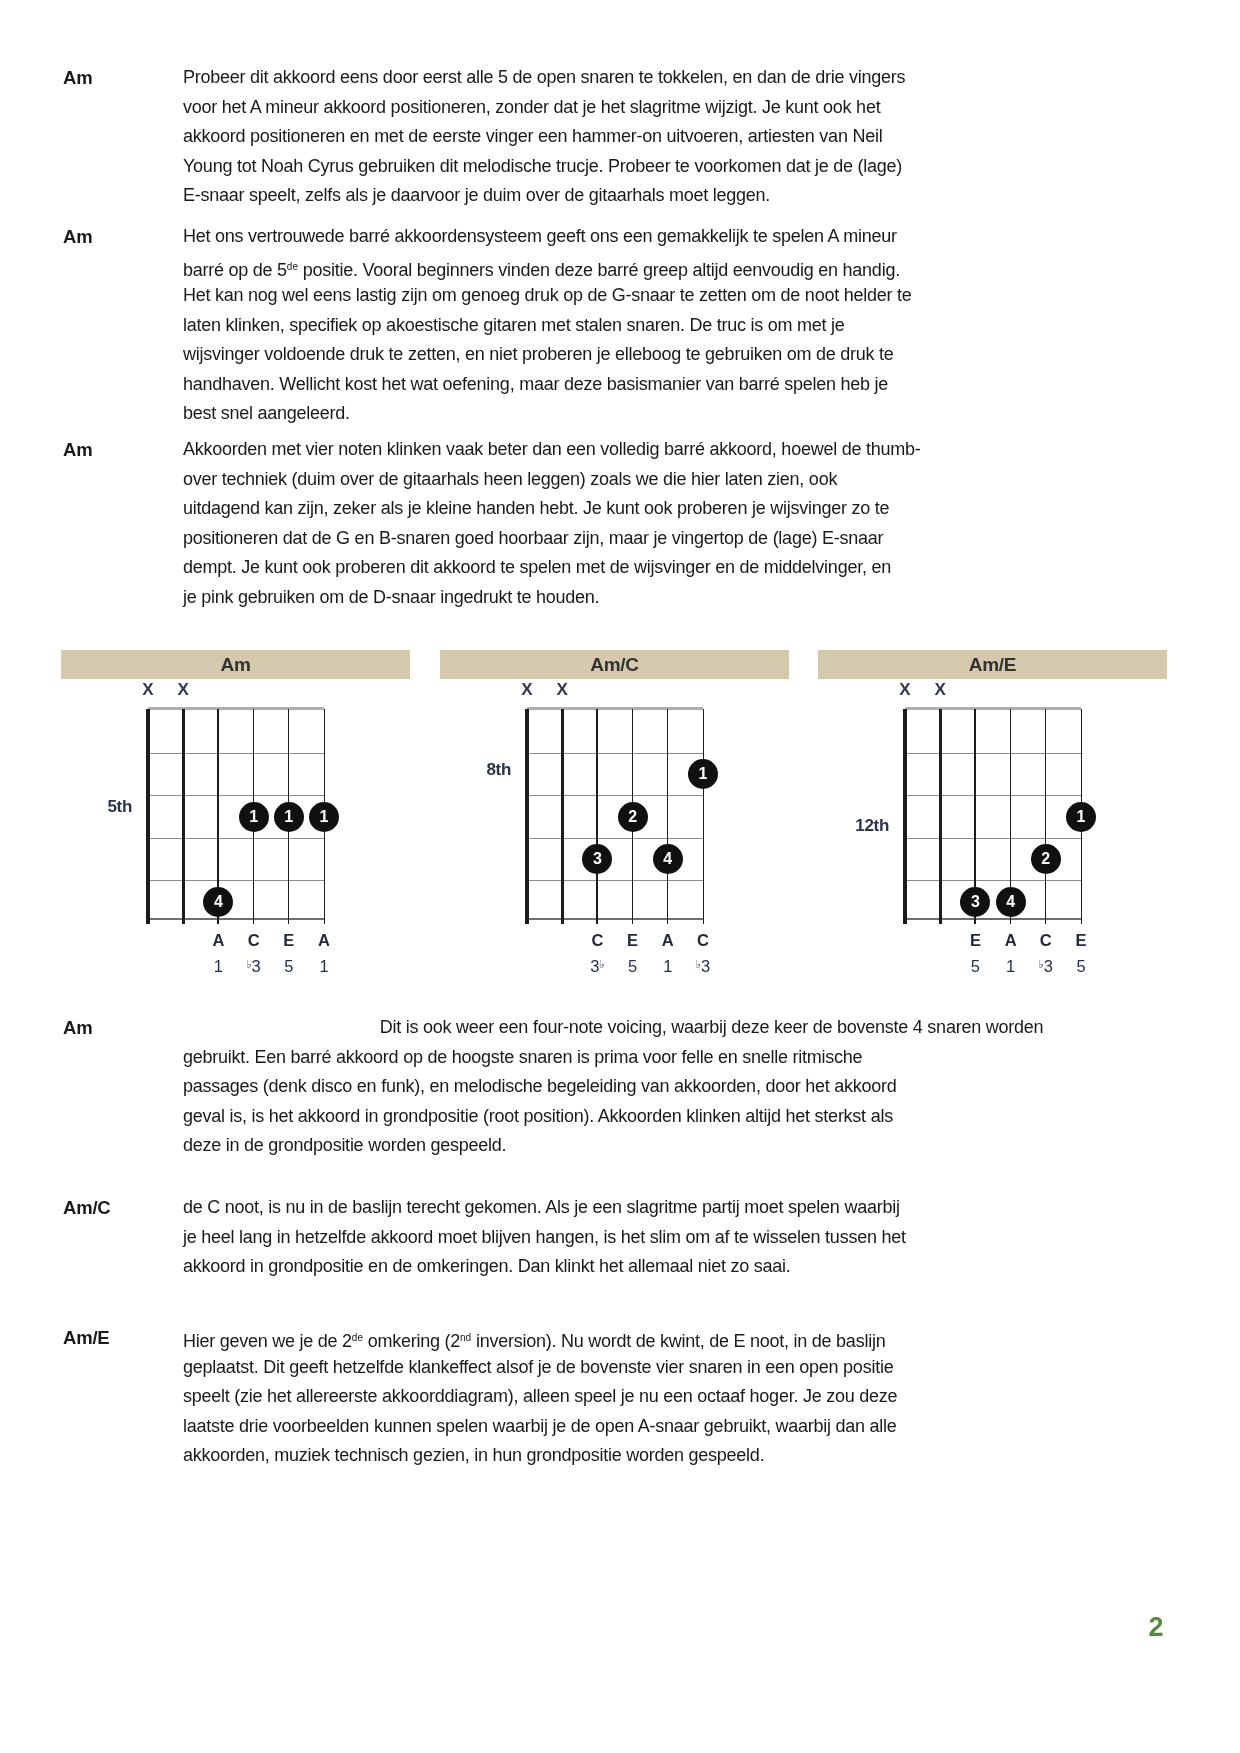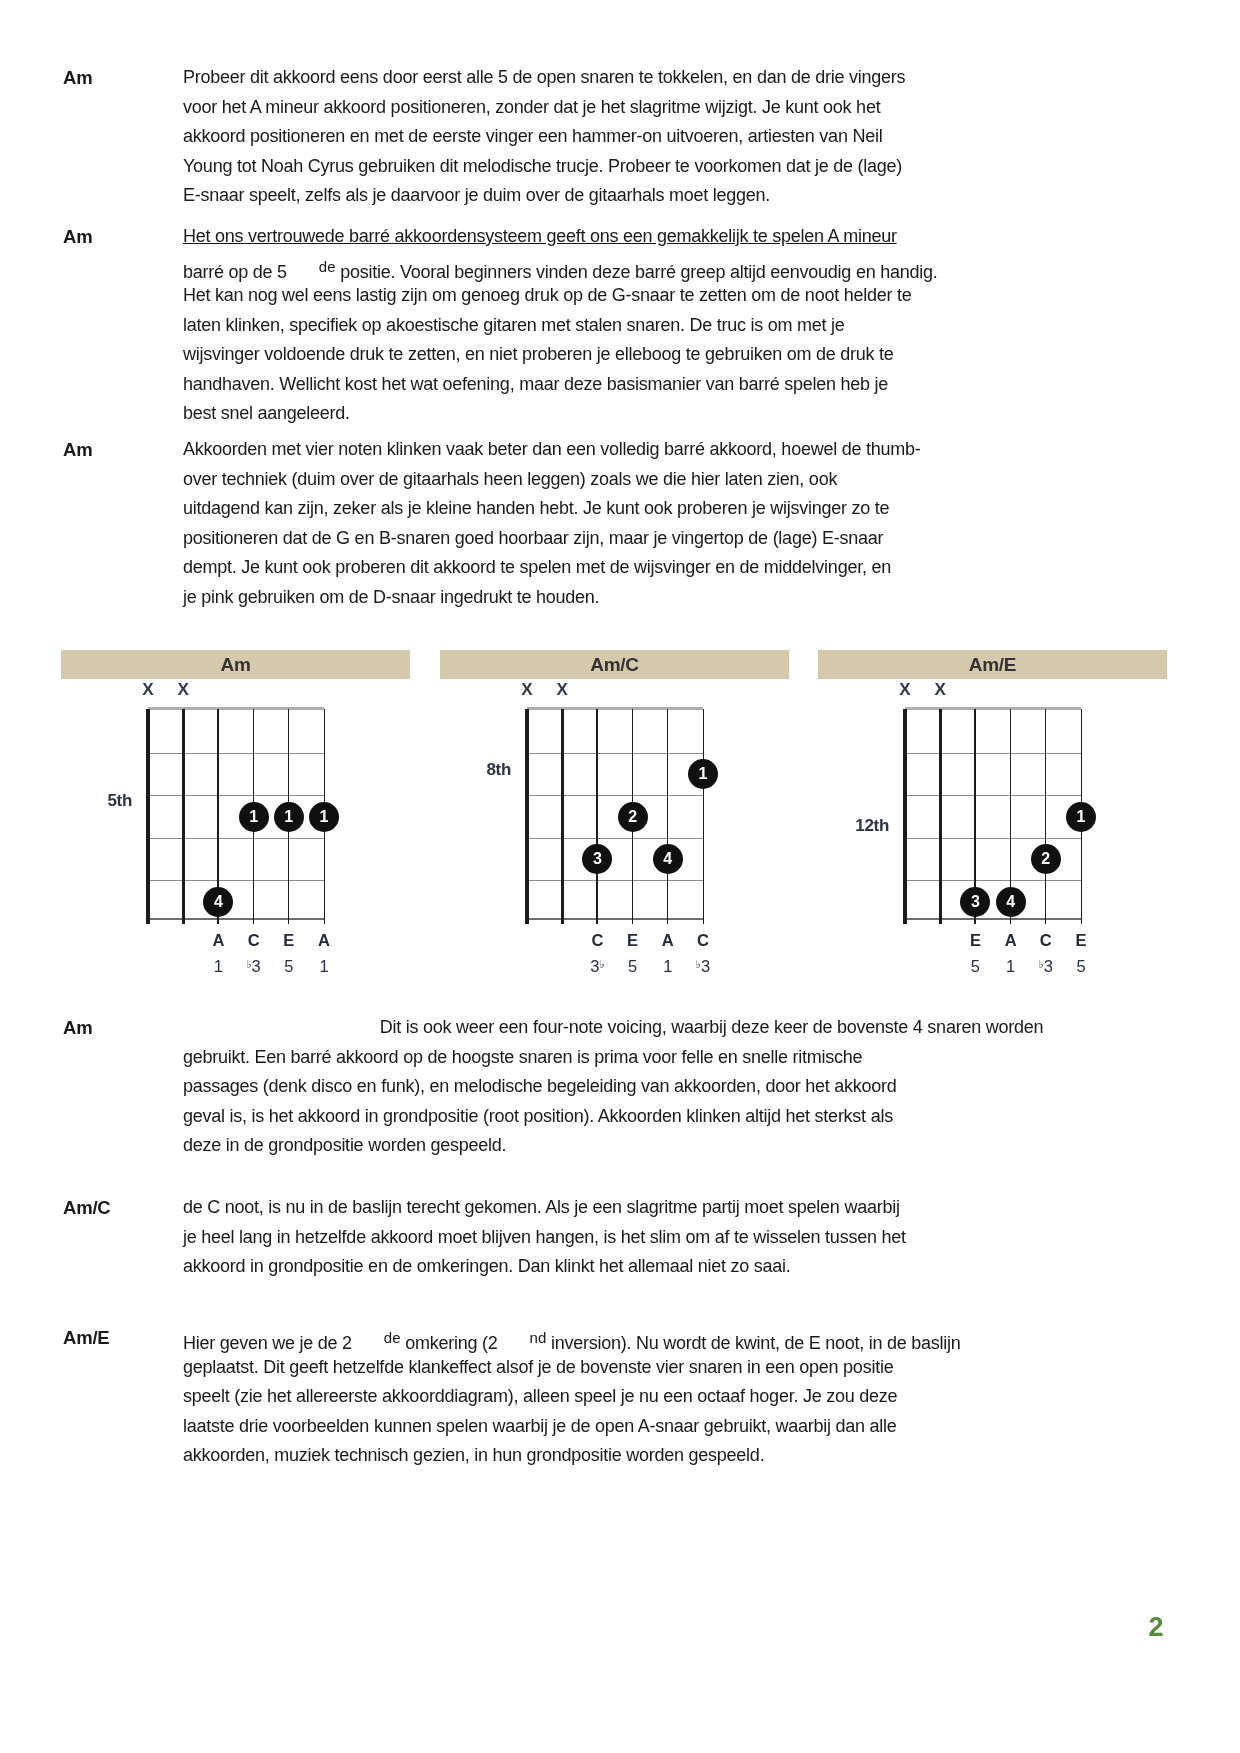--- a/index.html
+++ b/index.html
@@ -12,21 +12,21 @@
   
   .para { position:absolute; left:0; width:1240px; }
   .plabel {
     position:absolute; left:63px; top:0; font-weight:bold;
     font-size:18.5px; line-height:29.5px; letter-spacing:-0.2px;
   }
   .plines { margin-left:183px; }
   .line { height:29.5px; line-height:29.5px; white-space:nowrap;
           font-size:18px; letter-spacing:-0.25px; }
   .seg-i { }
-  .seg-s { font-size:15px; vertical-align:6px; letter-spacing:0;margin-left:32px; }
+  .seg-s { font-size:10px; vertical-align:6px; letter-spacing:0; }
   
   .diagram { position:absolute; top:650px; width:349px; height:332px; }
   .dbar {
     position:absolute; left:0; top:0; width:349px; height:29px;
     text-align:center; font-weight:bold; font-size:19px; line-height:29px;
     letter-spacing:-0.3px;
   }
   .fx {
     position:absolute; top:30px; width:22px; text-align:center;
     font-weight:bold; font-size:17px; color:#31394e;
@@ -71,21 +71,21 @@
           <div class="line" style="color: rgb(26, 26, 26);"><span class="">Probeer dit akkoord eens door eerst alle 5 de open snaren te tokkelen, en dan de drie vingers</span></div>
           <div class="line" style="color: rgb(26, 26, 26);"><span class="">voor het A mineur akkoord positioneren, zonder dat je het slagritme wijzigt. Je kunt ook het</span></div>
           <div class="line" style="color: rgb(26, 26, 26);"><span class="">akkoord positioneren en met de eerste vinger een </span><span class="seg-i ">hammer-on</span><span class=""> uitvoeren, artiesten van Neil</span></div>
           <div class="line" style="color: rgb(26, 26, 26);"><span class="">Young tot Noah Cyrus gebruiken dit melodische trucje. Probeer te voorkomen dat je de (lage)</span></div>
           <div class="line" style="color: rgb(26, 26, 26);"><span class="">E-snaar speelt, zelfs als je daarvoor je duim over de gitaarhals moet leggen.</span></div>
         </div>
       </div>
       <div class="para" style="top: 222px;">
         <span class="plabel" style="color: rgb(26, 26, 26);">Am</span>
         <div class="plines">
-          <div class="line" style="color: rgb(26, 26, 26); text-decoration: underline;"><span class="">Het ons vertrouwede barré akkoordensysteem geeft ons een gemakkelijk te spelen A mineur</span></div>
+          <div class="line" style="color: rgb(26, 26, 26);"><span class="">Het ons vertrouwede barré akkoordensysteem geeft ons een gemakkelijk te spelen A mineur</span></div>
           <div class="line" style="color: rgb(26, 26, 26);"><span class="">barré op de 5</span><span class="seg-s">de</span><span class=""> positie. Vooral beginners vinden deze barré greep altijd eenvoudig en handig.</span></div>
           <div class="line" style="color: rgb(26, 26, 26);"><span class="">Het kan nog wel eens lastig zijn om genoeg druk op de G-snaar te zetten om de noot helder te</span></div>
           <div class="line" style="color: rgb(26, 26, 26);"><span class="">laten klinken, specifiek op akoestische gitaren met stalen snaren. De truc is om met je</span></div>
           <div class="line" style="color: rgb(26, 26, 26);"><span class="">wijsvinger voldoende druk te zetten, en niet proberen je elleboog te gebruiken om de druk te</span></div>
           <div class="line" style="color: rgb(26, 26, 26);"><span class="">handhaven. Wellicht kost het wat oefening, maar deze basismanier van barré spelen heb je</span></div>
           <div class="line" style="color: rgb(26, 26, 26);"><span class="">best snel aangeleerd.</span></div>
         </div>
       </div>
       <div class="para" style="top: 435px;">
         <span class="plabel" style="color: rgb(26, 26, 26);">Am</span>
@@ -141,21 +141,21 @@
           <div class="string" style="width: 3px; left: 33.7px;"></div>
           <div class="string" style="width: 2px; left: 69.4px;"></div>
           <div class="string" style="width: 1.5px; left: 104.85px;"></div>
           <div class="string" style="width: 1px; left: 140.3px;"></div>
           <div class="string" style="width: 1px; left: 175.5px;"></div>
           <div class="dot" style="left: 90.6px; top: 91.5px; background: rgb(16, 16, 16); color: rgb(255, 255, 255);">1</div>
           <div class="dot" style="left: 125.8px; top: 91.5px; background: rgb(16, 16, 16); color: rgb(255, 255, 255);">1</div>
           <div class="dot" style="left: 161px; top: 91.5px; background: rgb(16, 16, 16); color: rgb(255, 255, 255);">1</div>
           <div class="dot" style="left: 55.4px; top: 176.7px; background: rgb(16, 16, 16); color: rgb(255, 255, 255);">4</div>
         </div>
-        <div class="poslabel" style="top: 141px;">5th</div>
+        <div class="poslabel" style="top: 147px;">5th</div>
         <div class="noteL" style="left: 143.4px;">A</div>
         <div class="noteL" style="left: 178.6px;">C</div>
         <div class="noteL" style="left: 213.8px;">E</div>
         <div class="noteL" style="left: 249px;">A</div>
         <div class="degL" style="left: 143.4px;">1</div>
         <div class="degL" style="left: 178.6px;"><span class="flat">♭</span>3</div>
         <div class="degL" style="left: 213.8px;">5</div>
         <div class="degL" style="left: 249px;">1</div>
       </div>
       <div class="diagram" style="left: 440px;">

